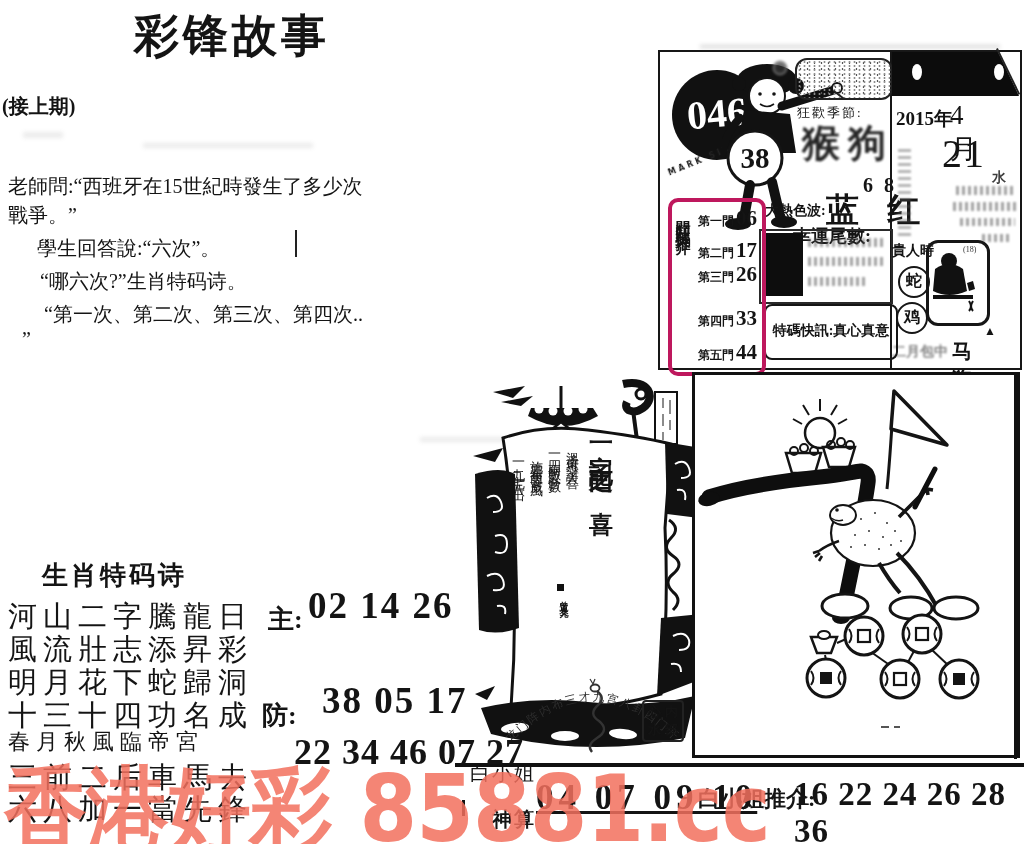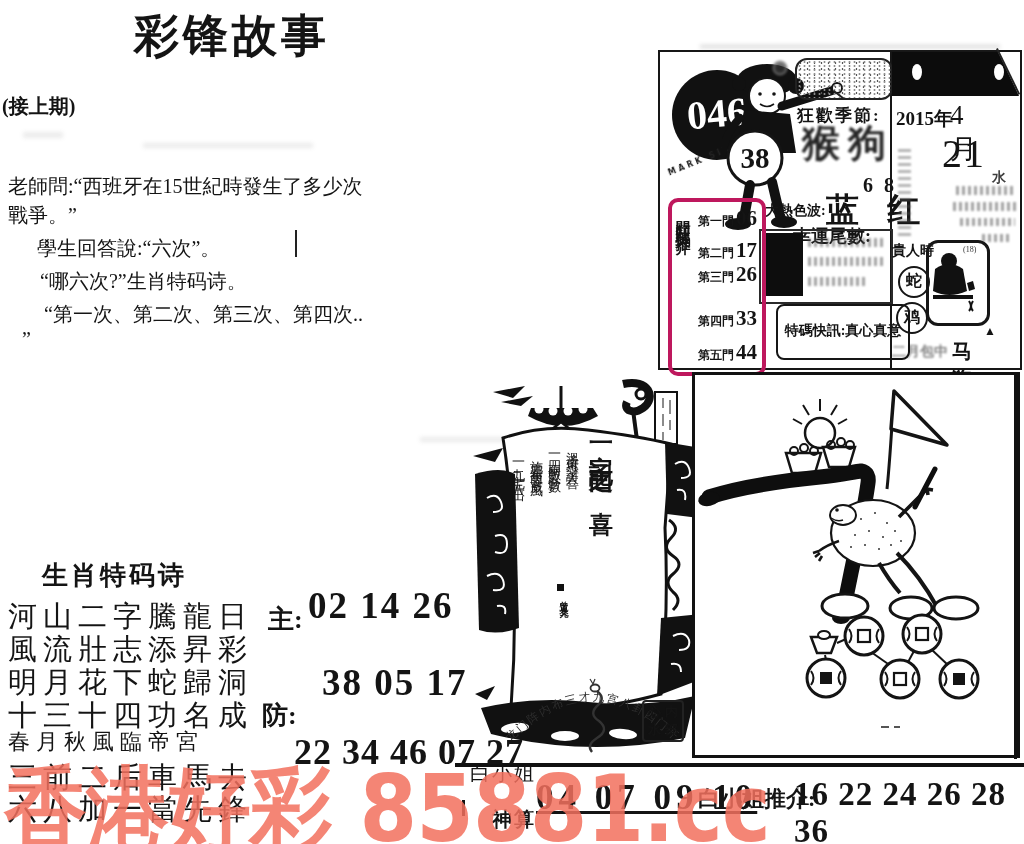--- a/index.html
+++ b/index.html
@@ -67,35 +67,35 @@
       <ellipse cx="62" cy="164" rx="13" ry="6" fill="#111"></ellipse>
     </svg>
     <div class="abs serif" style="left:67px;top:90px;width:56px;text-align:center;font-size:29px;font-weight:700;">38</div>
 
     <div class="abs" style="left:135px;top:6px;width:94px;height:38px;border:2px solid #222;border-radius:12px;
                 background-image:radial-gradient(#8f8f8f .9px,rgba(0,0,0,0) 1.3px),radial-gradient(#555 .8px,rgba(0,0,0,0) 1.2px);
                 background-size:5px 4px,7px 6px;filter:blur(.3px);"></div>
     <div class="abs" style="left:112px;top:8px;width:16px;height:16px;background:radial-gradient(#333 30%,#777 60%,rgba(0,0,0,0) 72%);filter:blur(1px);opacity:.75;"></div>
     <div class="abs" style="left:172px;top:42px;width:14px;height:2px;background:#222;transform:rotate(38deg);"></div>
 
-    <div class="abs grunge" style="left:137px;top:52px;font-size:17px;font-weight:700;letter-spacing:2px;">狂歡季節:</div>
+    <div class="abs grunge" style="left:137px;top:52px;font-size:13px;font-weight:400;letter-spacing:2px;">狂歡季節:</div>
     <div class="abs serif" style="left:142px;top:66px;font-size:38px;font-weight:900;letter-spacing:8px;filter:blur(1.1px);opacity:.92;">猴狗</div>
     <div class="abs grunge" style="left:133px;top:126px;font-size:18px;font-weight:700;margin-top:46px;">幸運尾數:</div>
     <div class="abs serif" style="left:203px;top:122px;font-size:20px;font-weight:700;letter-spacing:3px;">6 8</div>
     <div class="abs grunge" style="left:105px;top:150px;font-size:14px;font-weight:700;">大熱色波:</div>
     <div class="abs serif grunge" style="left:166px;top:136px;font-size:33px;font-weight:700;letter-spacing:10px;">蓝 红</div>
 
     <div class="abs" style="left:99px;top:177px;width:130px;height:71px;border:2px solid #2a2a2a;">
       <div class="abs" style="left:2px;top:2px;width:40px;height:63px;background:#0d0d0d;"></div>
       <div class="smudge" style="left:47px;top:7px;width:78px;height:9px;"></div>
       <div class="smudge" style="left:47px;top:26px;width:78px;height:9px;"></div>
       <div class="smudge" style="left:47px;top:46px;width:60px;height:9px;"></div>
     </div>
 
-    <div class="abs" style="left:116px;top:252px;width:130px;height:52px;border:2px solid #161616;border-radius:8px;">
+    <div class="abs" style="left:104px;top:252px;width:130px;height:52px;border:2px solid #161616;border-radius:8px;">
       <div class="abs grunge" style="left:1px;top:16px;width:128px;text-align:center;font-size:14px;font-weight:900;">特碼快訊:真心真意</div>
     </div>
 
     <div class="abs" style="left:8px;top:146px;width:90px;height:170px;border:4px solid #be185d;border-radius:10px;">
       <div class="abs vtext grunge" style="left:1px;top:6px;height:160px;font-size:15px;font-weight:700;letter-spacing:4px;">門類旺碼推介</div>
       <div class="doorrow" style="top:4px;">
         <span class="dl grunge">第一門</span><span class="dv">06</span></div>
       <div class="doorrow" style="top:36px;">
         <span class="dl grunge">第二門</span><span class="dv">17</span></div>
       <div class="doorrow" style="top:60px;">
@@ -301,21 +301,21 @@
     <div class="abs" style="left:8px;top:597px;font-size:29px;letter-spacing:6px;">河山二字騰龍日</div>
     <div class="abs" style="left:8px;top:630px;font-size:29px;letter-spacing:6px;">風流壯志添昇彩</div>
     <div class="abs" style="left:8px;top:663px;font-size:29px;letter-spacing:6px;">明月花下蛇歸洞</div>
     <div class="abs" style="left:8px;top:696px;font-size:29px;letter-spacing:6px;">十三十四功名成</div>
     <div class="abs" style="left:8px;top:727px;font-size:22px;letter-spacing:6px;">春月秋風臨帝宮</div>
     <div class="abs" style="left:8px;top:758px;font-size:29px;letter-spacing:6px;">三前二后車馬去</div>
     <div class="abs" style="left:8px;top:790px;font-size:29px;letter-spacing:6px;">六八加一當先鋒</div>
   </div>
   <div class="abs grunge" style="left:268px;top:602px;font-size:26px;font-weight:900;">主:</div>
   <div class="abs serif" style="left:308px;top:584px;font-size:37px;font-weight:700;letter-spacing:2px;">02 14 26</div>
-  <div class="abs serif" style="left:322px;top:661px;font-size:37px;font-weight:700;letter-spacing:2px;">38 05 17</div>
+  <div class="abs serif" style="left:322px;top:679px;font-size:37px;font-weight:700;letter-spacing:2px;">38 05 17</div>
   <div class="abs grunge" style="left:262px;top:698px;font-size:26px;font-weight:900;">防:</div>
   <div class="abs serif" style="left:294px;top:731px;font-size:36px;font-weight:700;letter-spacing:1px;">22 34 46 07 27</div>
 
   <div class="abs" style="left:462px;top:800px;width:3px;height:16px;background:#111;"></div>
   <div class="abs grunge" style="left:470px;top:732px;font-size:20px;font-weight:400;letter-spacing:2px;margin-top:28px;">白小姐</div>
   <div class="abs grunge" style="left:492px;top:806px;font-size:20px;font-weight:700;letter-spacing:2px;">神算</div>
   <div class="abs serif" style="left:536px;top:778px;font-size:35px;font-weight:700;letter-spacing:5px;text-decoration:underline;">04 07 09 10</div>
   <div class="abs grunge" style="left:698px;top:784px;font-size:22px;font-weight:700;">白小姐推介:</div>
   <div class="abs serif" style="left:794px;top:776px;font-size:33px;font-weight:700;letter-spacing:1px;">16 22 24 26 28 36</div>
 

